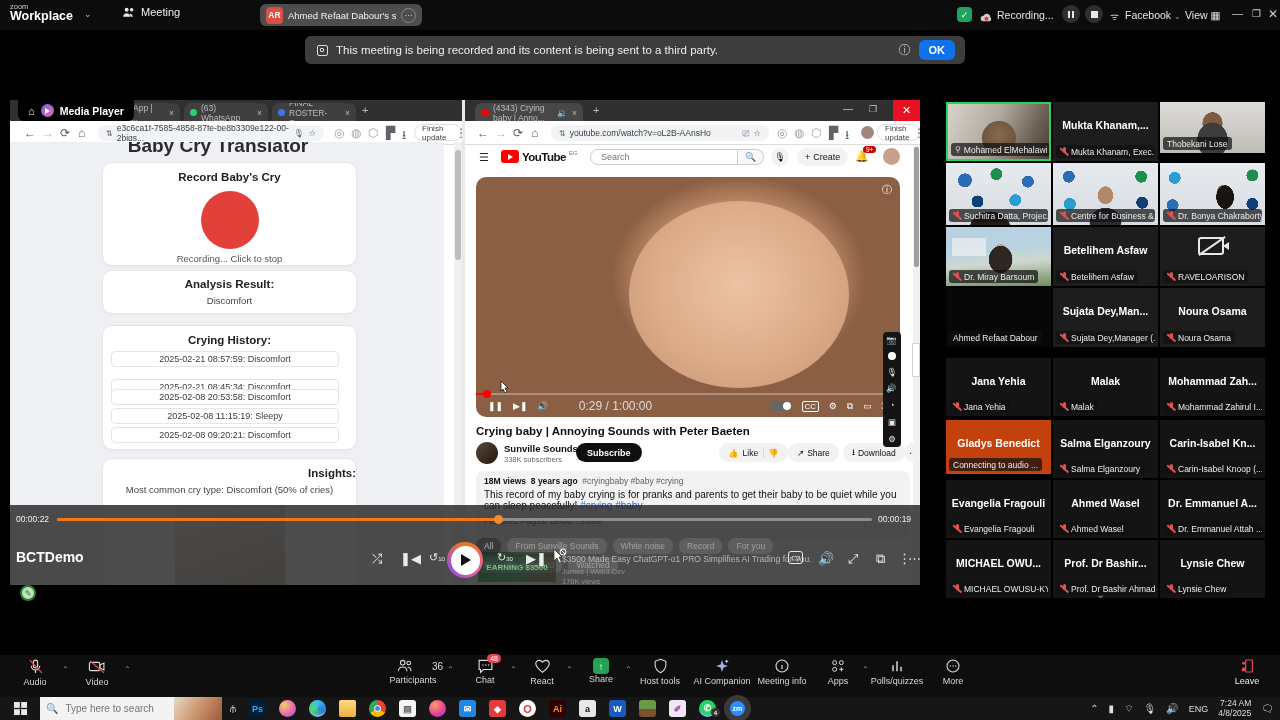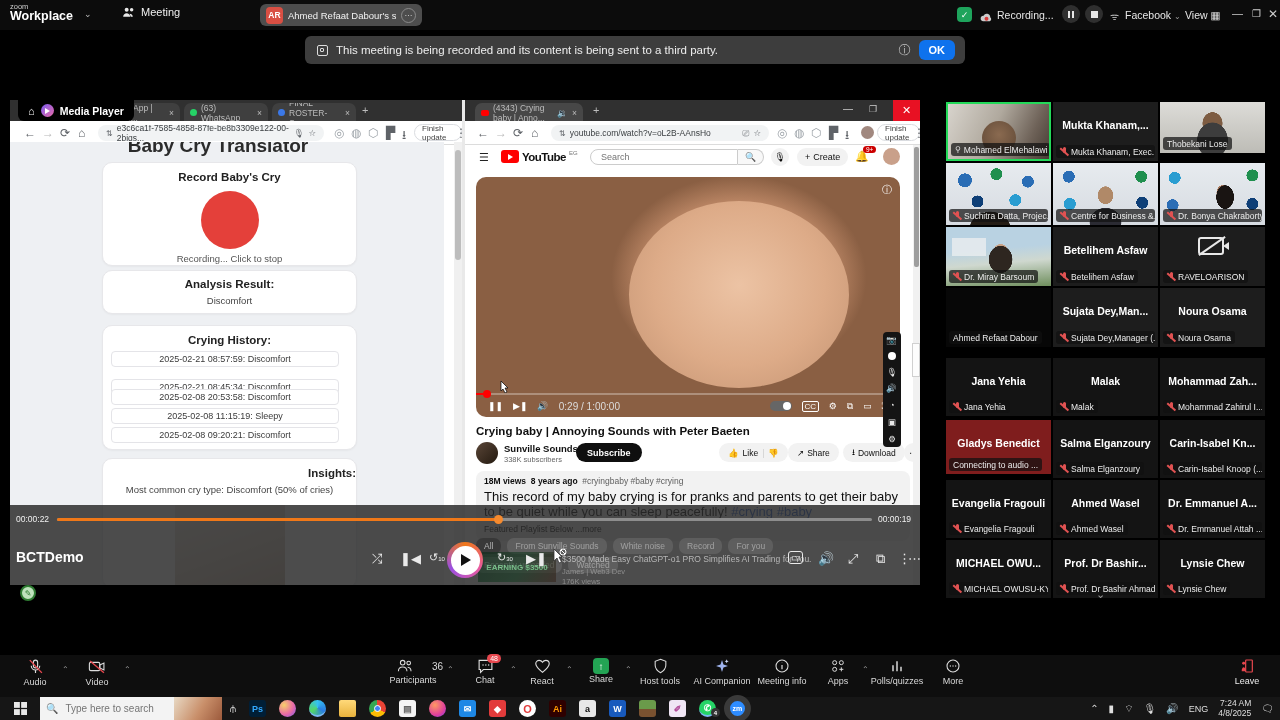--- a/index.html
+++ b/index.html
@@ -269,21 +269,21 @@
           <span class="abs dot" style="left:7px;top:-2.5px;width:8px;height:8px;background:#f00;"></span>
         </div>
         <svg class="abs" style="left:24px;bottom:24px;" width="10" height="13" viewBox="0 0 10 13">
             <path d="M1 1l7 7H5l2 4-2 1-2-4-2 2z" fill="#fff" stroke="#000" stroke-width=".7"></path>
           </svg>
 
         <div class="abs" style="left:0;right:0;bottom:0;height:22px;display:flex;align-items:center;gap:10px;padding:0 12px;">
           <span class="ytc">❚❚</span>
           <span class="ytc">▶❚</span>
           <span class="ytc">🔊</span>
-          <span class="ytc" style="font-size:10px;color:#ddd;">0:29 / 1:00:00</span>
+          <span class="ytc" style="font-size:12px;color:#ddd;margin-left:20px;">0:29 / 1:00:00</span>
           <span style="flex:1;"></span>
           <span style="width:22px;height:10px;border-radius:5px;background:#666;position:relative;">
               <span class="dot" style="position:absolute;right:1px;top:1px;width:8px;height:8px;background:#fff;"></span>
             </span>
           <span class="ytc" style="font-size:8px;border:1px solid #fff;border-radius:2px;padding:0 1.5px;">CC</span>
           <span class="ytc">⚙</span>
           <span class="ytc" style="font-size:9px;">⧉</span>
           <span class="ytc" style="font-size:9px;">▭</span>
           <span class="ytc" style="font-size:9px;">⛶</span>
         </div>
@@ -306,21 +306,21 @@
         <span class="abs txt" style="left:28px;top:14px;font-size:7.5px;color:#666;">338K subscribers</span>
         <div class="abs" style="left:100px;top:2px;height:19px;border-radius:10px;background:#0f0f0f;color:#fff;font-size:9px;font-weight:bold;display:flex;align-items:center;padding:0 11px;">Subscribe</div>
         <div class="abs" style="left:243px;top:2px;height:19px;border-radius:10px;background:#f2f2f2;color:#0f0f0f;font-size:8.5px;display:flex;align-items:center;gap:4px;padding:0 9px;">👍 <span>Like</span><span style="color:#ccc;">|</span> 👎</div>
         <div class="abs" style="left:312px;top:2px;height:19px;border-radius:10px;background:#f2f2f2;color:#0f0f0f;font-size:8.5px;display:flex;align-items:center;gap:3px;padding:0 9px;">↗ <span>Share</span></div>
         <div class="abs" style="left:367px;top:2px;height:19px;border-radius:10px;background:#f2f2f2;color:#0f0f0f;font-size:8.5px;display:flex;align-items:center;gap:3px;padding:0 9px;">⭳ <span>Download</span></div>
         <div class="abs dot" style="left:428px;top:2px;width:19px;height:19px;background:#f2f2f2;color:#0f0f0f;font-size:8.5px;display:flex;align-items:center;justify-content:center;">⋯</div>
       </div>
 
       <div class="abs" style="left:11px;top:371px;width:434px;height:70px;border-radius:8px;background:#f2f2f2;padding:5px 8px;">
         <div class="txt" style="font-size:8.5px;color:#0f0f0f;"><b>18M views</b>&nbsp; <b>8 years ago</b>&nbsp; <span style="color:#606060;">#cryingbaby #baby #crying</span></div>
-        <div style="font-size:13px;color:#0f0f0f;margin-top:3px;"><span>This record of my baby crying is for pranks and parents to get their baby to be quiet while you can sleep peacefully! </span><span style="color:#3366cc;">#crying #baby</span></div>
+        <div style="font-size:10px;color:#0f0f0f;margin-top:3px;"><span>This record of my baby crying is for pranks and parents to get their baby to be quiet while you can sleep peacefully! </span><span style="color:#3366cc;">#crying #baby</span></div>
         <div class="txt" style="font-size:8.5px;color:#0f0f0f;margin-top:5px;">Featured Playlist Below    ...more</div>
       </div>
 
       <div class="abs" style="left:448px;top:45px;width:7px;height:440px;background:#f1f1f1;">
           <div class="abs" style="left:1px;top:2px;width:5px;height:120px;background:#9e9e9e;border-radius:2px;"></div>
         </div>
     </div>
 
     <div class="abs" style="left:902px;top:243px;width:8px;height:34px;background:#fdfdfd;border:1px solid #d0d0d0;"></div>
 
@@ -470,21 +470,21 @@
           <span>Malak</span>
         </div>
       </div>
     <div class="tile" style="left:1160px;top:358px;height:58px;background:#141414;">
         <div class="bigname">Mohammad  Zah...</div>
         <div class="plabel">
           <span class="micoff"></span>
           <span>Mohammad Zahirul I...</span>
         </div>
       </div>
-    <div class="tile" style="left:946px;top:420px;height:54px;background:#7f1d1d;padding-left:24px;">
+    <div class="tile" style="left:946px;top:420px;height:54px;background:#c2410c;padding-left:24px;">
         <div class="bigname">Gladys Benedict</div>
         <div class="plabel">
           <span>Connecting to audio ...</span>
         </div>
       </div>
     <div class="tile" style="left:1053px;top:420px;height:58px;background:#141414;">
         <div class="bigname">Salma Elganzoury</div>
         <div class="plabel">
           <span class="micoff"></span>
           <span>Salma Elganzoury</span>

